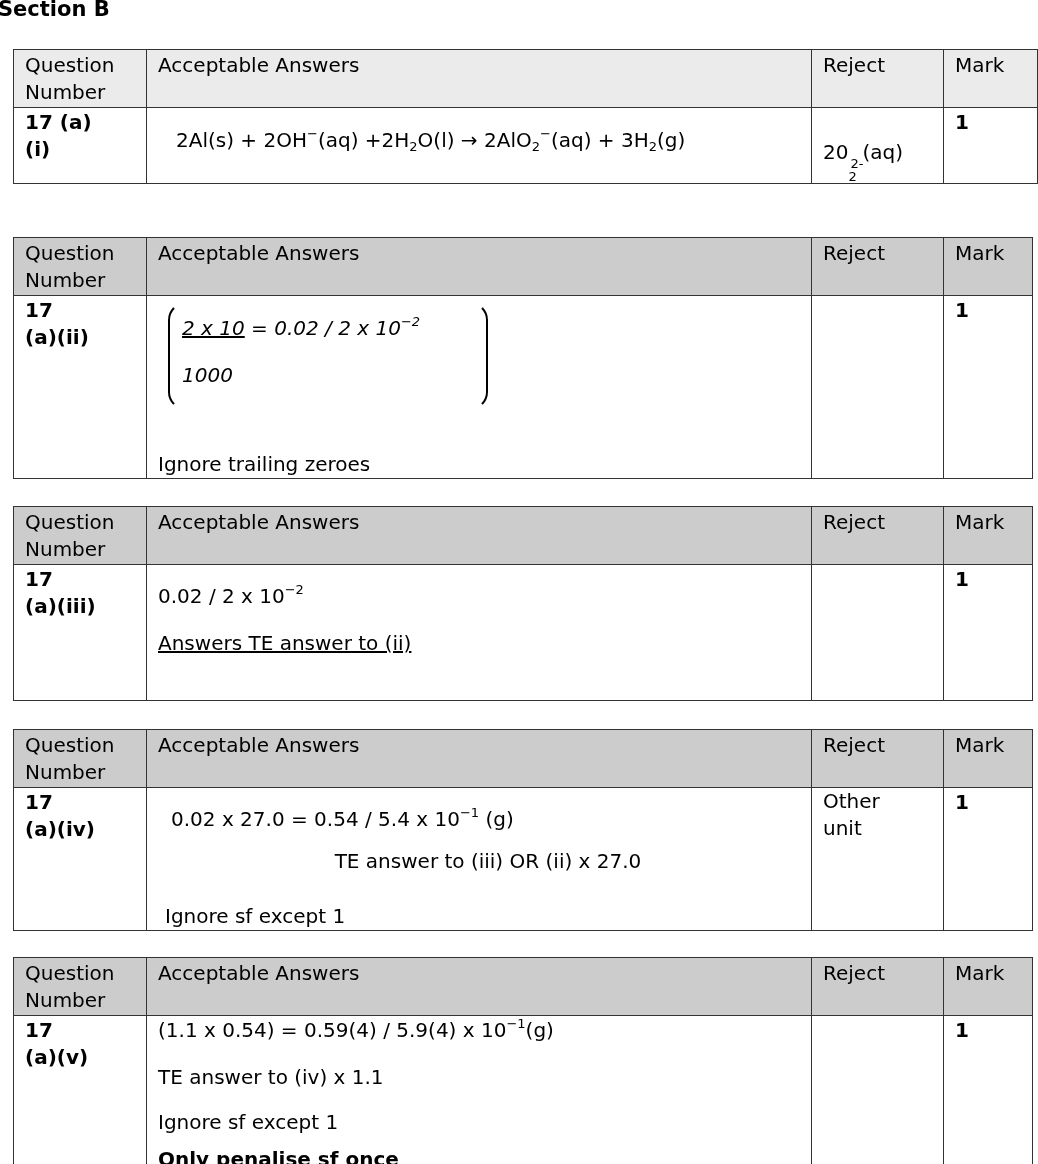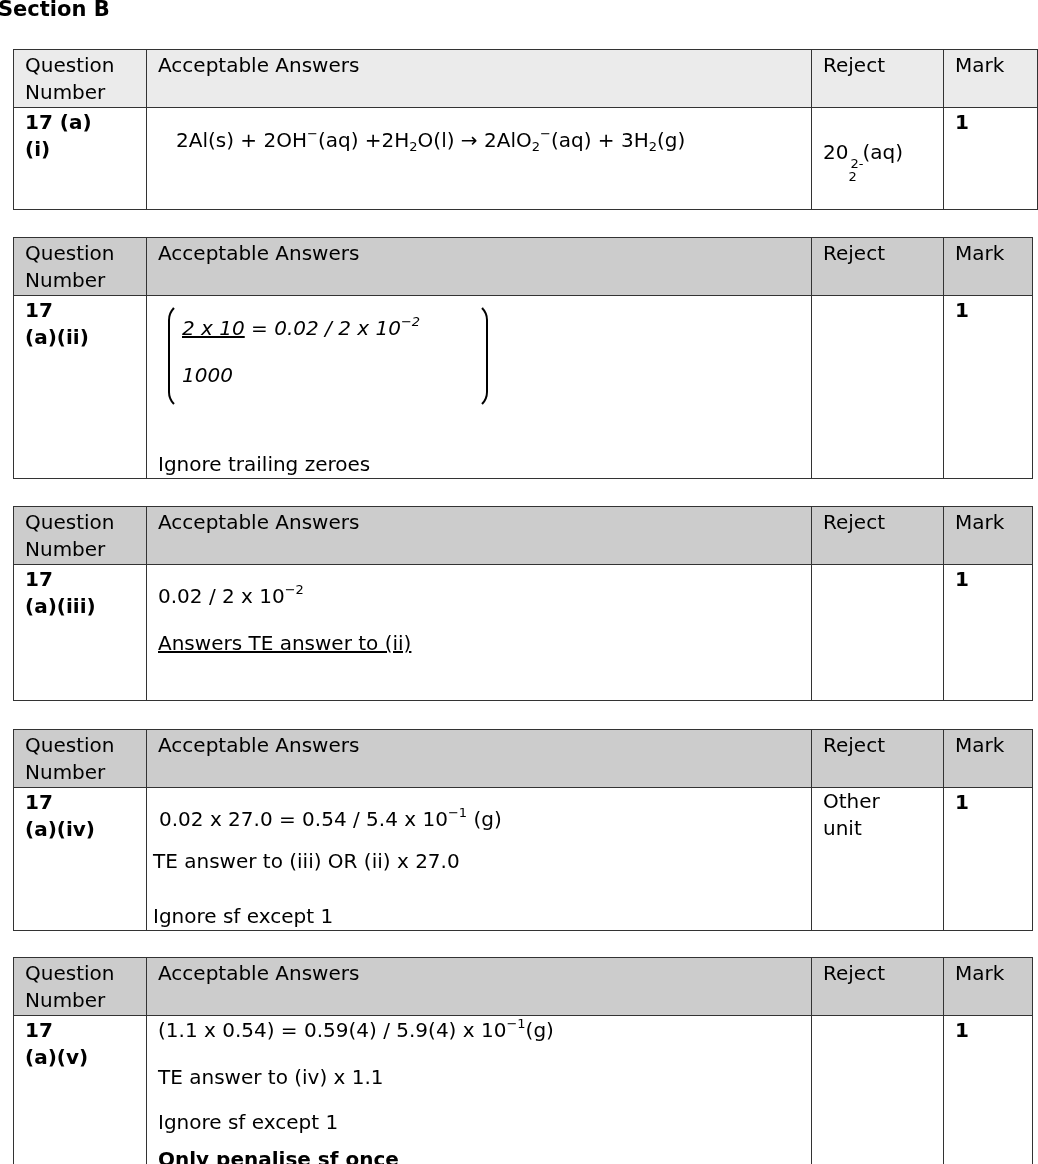--- a/index.html
+++ b/index.html
@@ -62,21 +62,21 @@
   <tbody>
       <tr>
     <th>
           <span class="line">Question</span>
           <span class="line">Number</span>
         </th>
     <th>Acceptable Answers</th>
     <th>Reject</th>
     <th>Mark</th>
   </tr>
-  <tr style="height:102px;">
+  <tr style="height:76px;">
     <td class="qnum">
           <span class="line">17 (a)</span>
           <span class="line">(i)</span>
         </td>
     <td style="padding-left:29px; padding-top:19px;">
       <span class="line"><span>2Al(s) + 2OH</span><span class="sup">−</span><span>(aq) +2H</span><span class="sub">2</span><span>O(l) → 2AlO</span><span class="sub">2</span><span class="sup">−</span><span>(aq) + 3H</span><span class="sub">2</span><span>(g)</span></span>
     </td>
     <td style="padding-top:31px;">
       <span class="line"><span>20</span><span class="rel" style="display:inline-block; width:14px;"><span class="sub" style="position:absolute; left:0; top:4px;">2</span><span class="sup" style="position:absolute; left:2px; top:-9px;">2-</span></span><span>(aq)</span></span>
     </td>
@@ -168,23 +168,23 @@
         </th>
     <th>Acceptable Answers</th>
     <th>Reject</th>
     <th>Mark</th>
   </tr>
   <tr style="height:142px;">
     <td class="qnum">
           <span class="line">17</span>
           <span class="line">(a)(iv)</span>
         </td>
-    <td style="padding-left:6px; padding-top:18px;">
+    <td style="padding-left:18px; padding-top:18px;">
       <span class="line" style="padding-left:6px;"><span>0.02 x 27.0 = 0.54 / 5.4 x 10</span><span class="sup">−1</span><span> (g)</span></span>
-      <span class="line" style="margin-top:13px;">TE answer to (iii) OR (ii) x 27.0</span>
+      <span class="line" style="margin-top:13px;text-align:center;">TE answer to (iii) OR (ii) x 27.0</span>
       <span class="line" style="margin-top:28px;">Ignore sf except 1</span>
     </td>
     <td>
           <span class="line">Other</span>
           <span class="line">unit</span>
         </td>
     <td class="mark">1</td>
   </tr>
 </tbody>
   </table>

